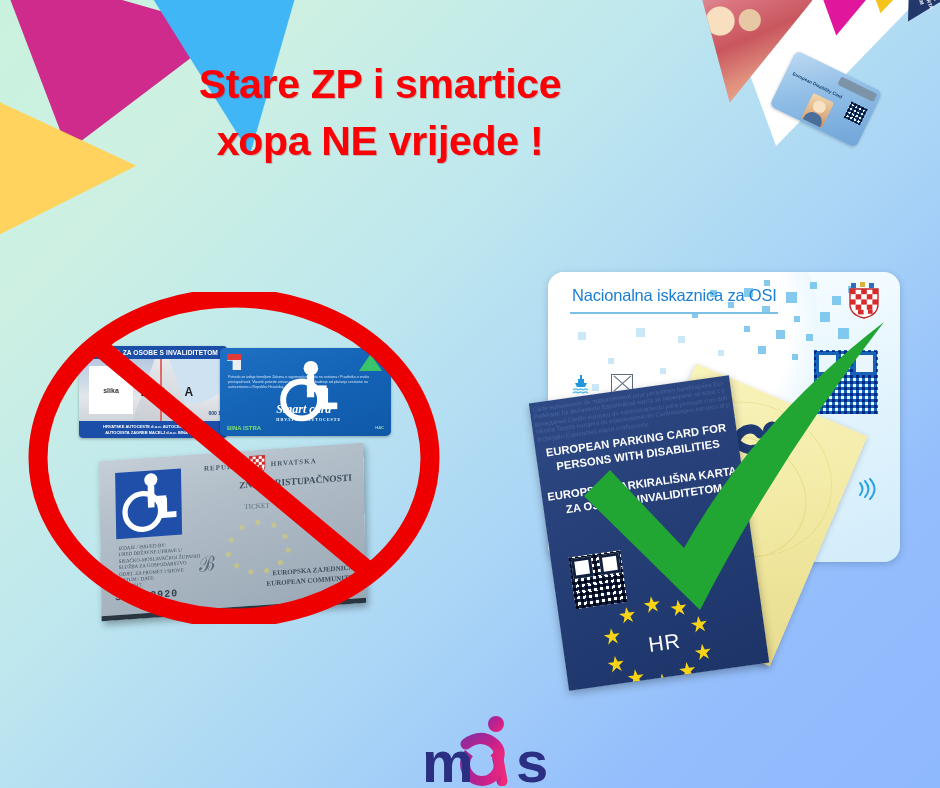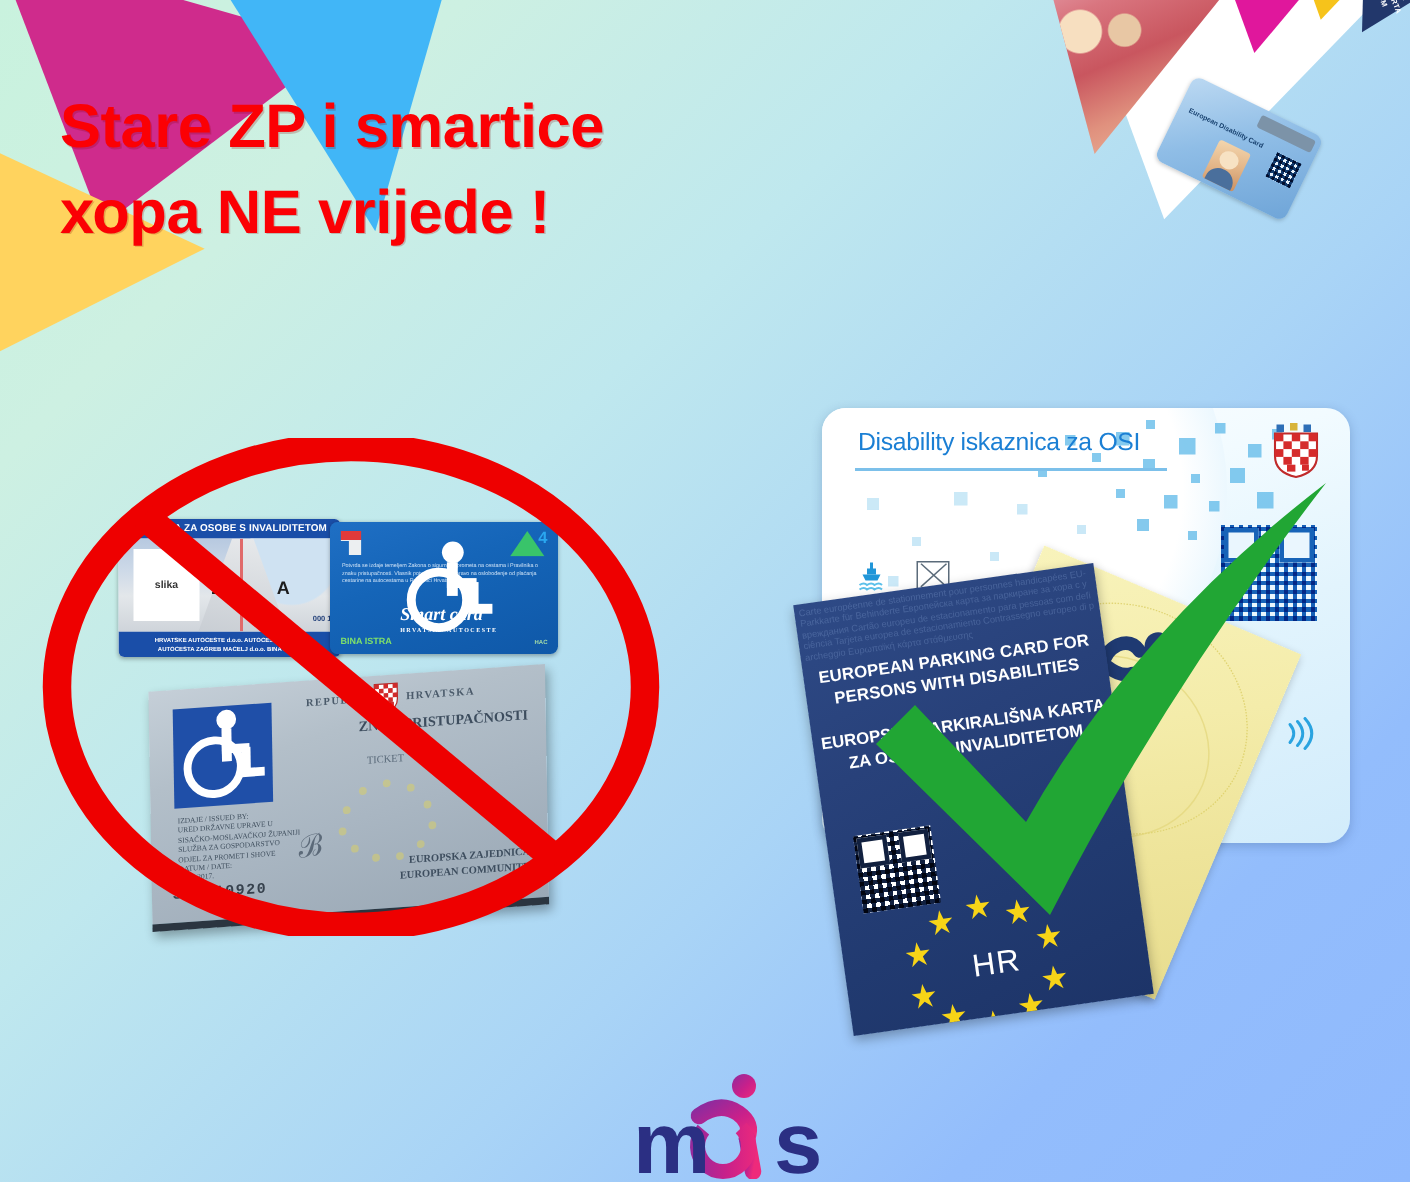--- a/index.html
+++ b/index.html
@@ -99,25 +99,24 @@
   }
   .c-face::before{content:"";position:absolute;top:4px;left:5px;width:13px;height:12px;border-radius:50%;background:#f7e2c3;}
   .c-face::after{content:"";position:absolute;bottom:0;left:2px;width:19px;height:11px;border-radius:9px 9px 0 0;background:#4a6f9c;}
   .c-qrsm{position:absolute;top:22px;right:6px;width:18px;height:18px;
     background:repeating-linear-gradient(0deg,#123a6b 0 2px,#e8f1fa 2px 4px),
                repeating-linear-gradient(90deg,#123a6b 0 2px,transparent 2px 4px);
     background-blend-mode:multiply;}
 
   
   .headline{
-    position:absolute;top:56px;left:0;width:760px;
+    position:absolute;top:56px;left:0;width:760px;text-align:center;
     color:#fb0004;font-weight:bold;font-size:41px;line-height:57px;
     letter-spacing:-.3px;
     text-shadow:1px 1px 0 rgba(130,0,0,.22);
-    margin-left:40px;
   }
 
   
   .old-group{position:absolute;left:24px;top:292px;width:420px;height:336px;}
 
   .card-potvrda{
     position:absolute;left:55px;top:54px;width:148px;height:92px;
     border-radius:4px;overflow:hidden;
     background:linear-gradient(180deg,#cfd9ea 0%,#dfe6f0 45%,#cfd8e6 100%);
     box-shadow:0 1px 3px rgba(0,0,0,.3);
@@ -137,21 +136,21 @@
   .cp-road::after{content:"";position:absolute;bottom:0;left:47%;width:4%;height:100%;background:#e06a6a;}
   .cp-photo{position:absolute;left:10px;top:7px;width:44px;height:48px;background:#fff;
     display:flex;align-items:center;justify-content:center;
     font-size:7px;font-weight:bold;color:#333;}
   .cp-zg{position:absolute;left:62px;top:26px;font-size:12px;font-weight:bold;color:#1c1c1c;letter-spacing:8px;}
   .cp-num{position:absolute;right:6px;bottom:5px;font-size:5px;color:#22407a;font-weight:bold;}
   .cp-foot{height:17px;background:#1a4ea8;color:#fff;font-size:4px;font-weight:bold;
     display:flex;flex-direction:column;align-items:center;justify-content:center;line-height:6px;}
 
   .card-smart{
-    position:absolute;left:196px;top:56px;width:152px;height:88px;
+    position:absolute;left:196px;top:56px;width:171px;height:88px;
     border-radius:5px;overflow:hidden;
     background:linear-gradient(160deg,#1f6fc4 0%,#1565b8 40%,#0f58a8 100%);
     box-shadow:0 1px 3px rgba(0,0,0,.3);
   }
   .cs-logo-tl{position:absolute;left:7px;top:6px;width:14px;height:16px;
     background:linear-gradient(180deg,#e03a3a 0 38%,#eceff1 38% 100%);
     clip-path:polygon(0 0,100% 0,100% 100%,40% 100%,40% 42%,0 42%);}
   .cs-logo-tr{position:absolute;right:8px;top:6px;width:24px;height:17px;}
   .cs-logo-tr::before{content:"";position:absolute;inset:0;
     background:#39c46a;clip-path:polygon(0 100%,48% 0,96% 100%);}
@@ -439,21 +438,21 @@
               <rect x="20" y="140" width="9" height="9"></rect>
             <rect x="72" y="132" width="6" height="6"></rect>
               <rect x="130" y="64" width="7" height="7"></rect>
             <rect x="150" y="110" width="6" height="6"></rect>
               <rect x="100" y="148" width="8" height="8"></rect>
             <rect x="36" y="182" width="7" height="7"></rect>
               <rect x="170" y="78" width="6" height="6"></rect>
           </g>
         </svg>
       </div>
-      <div class="nat-title">Disability iskaznica za OSI</div>
+      <div class="nat-title">Nacionalna iskaznica za OSI</div>
       <div class="nat-rule"></div>
       <div class="nat-coat">
         <svg viewBox="0 0 32 38">
           <g>
             <rect x="3" y="1" width="5" height="5" fill="#2e6fb7"></rect>
               <rect x="12" y="0" width="5" height="5" fill="#d8b43a"></rect>
             <rect x="21" y="1" width="5" height="5" fill="#2e6fb7"></rect>
           </g>
           <path d="M2 7 H30 V22 Q30 33 16 36 Q2 33 2 22 Z" fill="#ffffff" stroke="#c02a2a" stroke-width="1.4"></path>
           <g fill="#d52b2b">

